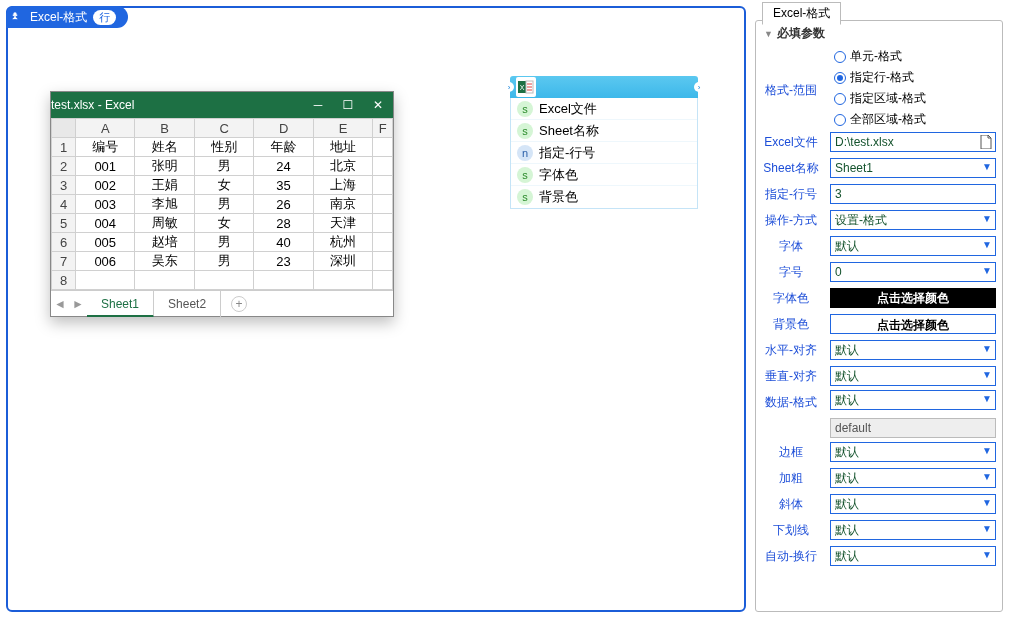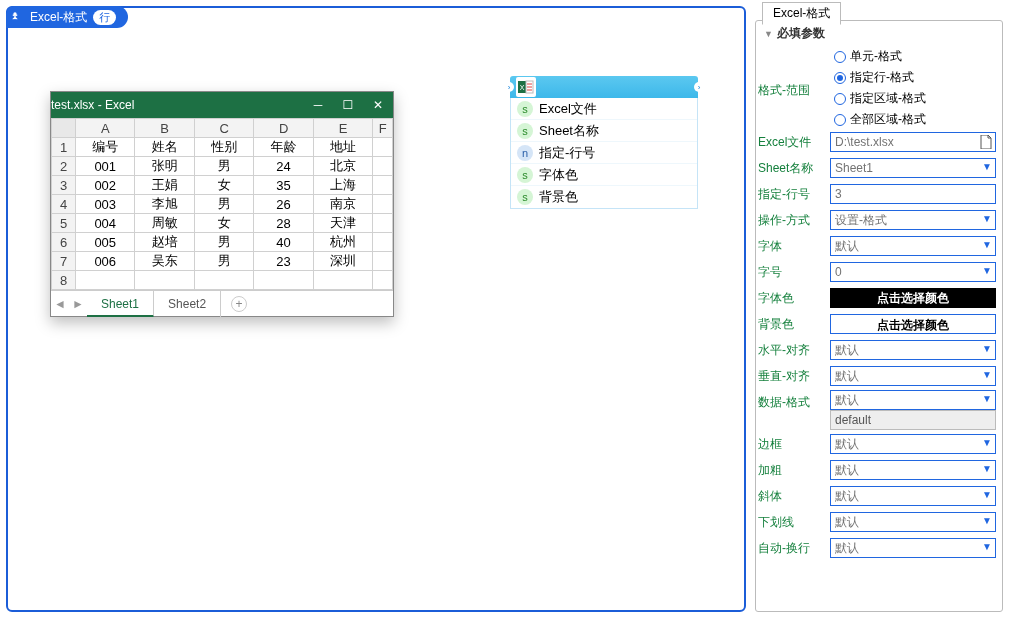--- a/index.html
+++ b/index.html
@@ -43,27 +43,27 @@
 .t-n { background: #d5e5f7; color: #2a5fa8; }
 .t-bool { background: #f5d5f0; color: #b84fa8; }
 
 
 .right-panel { position: absolute; right: 8px; top: 20px; width: 248px; height: 592px; border: 1px solid #bbb; background: #fff; border-radius: 3px; font-size: 12px; }
 .rp-tab { position: absolute; top: -19px; left: 6px; background: #fff; border: 1px solid #bbb; border-bottom: 1px solid #fff; padding: 2px 10px; font-size: 12px; }
 .rp-section { padding: 4px 8px; color: #333; display: flex; align-items: center; gap: 4px; font-weight: bold; }
 .rp-section .tri { font-size: 9px; color: #888; }
 .prop-grid { padding: 2px 6px 2px 2px; }
 .prop-row { display: flex; align-items: center; min-height: 24px; margin-bottom: 2px; }
-.prop-row .lbl { width: 72px; text-align: left; padding-right: 6px; color: #15803d; }
+.prop-row .lbl { width: 72px; text-align: center; padding-right: 6px; color: #1d4ed8; }
 .prop-row .val { flex: 1; }
 .radio-col { display: flex; flex-direction: column; gap: 4px; padding-left: 4px; }
 .radio-col label { display: flex; align-items: center; gap: 4px; }
 .radio { width: 12px; height: 12px; border: 1px solid #2066e0; border-radius: 50%; display: inline-flex; align-items: center; justify-content: center; }
 .radio.sel::after { content: ""; width: 6px; height: 6px; background: #2066e0; border-radius: 50%; }
-.inp { width: 100%; height: 20px; border: 1px solid #2066e0; font-size: 12px; padding: 0 4px; background: #fff; color: #737373; }
+.inp { width: 100%; height: 20px; border: 1px solid #2066e0; font-size: 12px; padding: 0 4px; background: #fff; color: #14532d; }
 .inp.gray { border-color: #bbb; background: #eee; color: #555; }
 .sel { position: relative; }
 .sel .caret { position: absolute; right: 4px; top: 3px; color: #2066e0; font-size: 10px; pointer-events: none; }
 .btn-black { background: #000; color: #fff; text-align: center; height: 20px; line-height: 20px; font-size: 12px; font-weight: bold; }
 .btn-white { border: 1px solid #2066e0; text-align: center; height: 20px; line-height: 20px; font-size: 12px; font-weight: bold; }
 .file-ico { position: absolute; right: 4px; top: 3px; width: 12px; height: 14px; }
 </style>
 </head>
 <body>
 
@@ -293,21 +293,21 @@
         <div class="prop-row">
           <div class="lbl">水平-对齐</div>
           <div class="val sel"><input class="inp" value="默认" readonly="" style=""><span class="caret">▼</span></div>
         </div>
         <div class="prop-row">
           <div class="lbl">垂直-对齐</div>
           <div class="val sel"><input class="inp" value="默认" readonly="" style=""><span class="caret">▼</span></div>
         </div>
         <div class="prop-row" style="align-items:flex-start">
           <div class="lbl" style="padding-top:4px">数据-格式</div>
-          <div class="val"><div class="sel"><input class="inp" value="默认" readonly="" style=""><span class="caret">▼</span></div><input class="inp gray" style="margin-top: 0;" value="default" readonly=""></div>
+          <div class="val"><div class="sel"><input class="inp" value="默认" readonly="" style=""><span class="caret">▼</span></div><input class="inp gray" style="margin-top: 8px;" value="default" readonly=""></div>
         </div>
         <div class="prop-row">
           <div class="lbl">边框</div>
           <div class="val sel"><input class="inp" value="默认" readonly="" style=""><span class="caret">▼</span></div>
         </div>
         <div class="prop-row">
           <div class="lbl">加粗</div>
           <div class="val sel"><input class="inp" value="默认" readonly="" style=""><span class="caret">▼</span></div>
         </div>
         <div class="prop-row">

